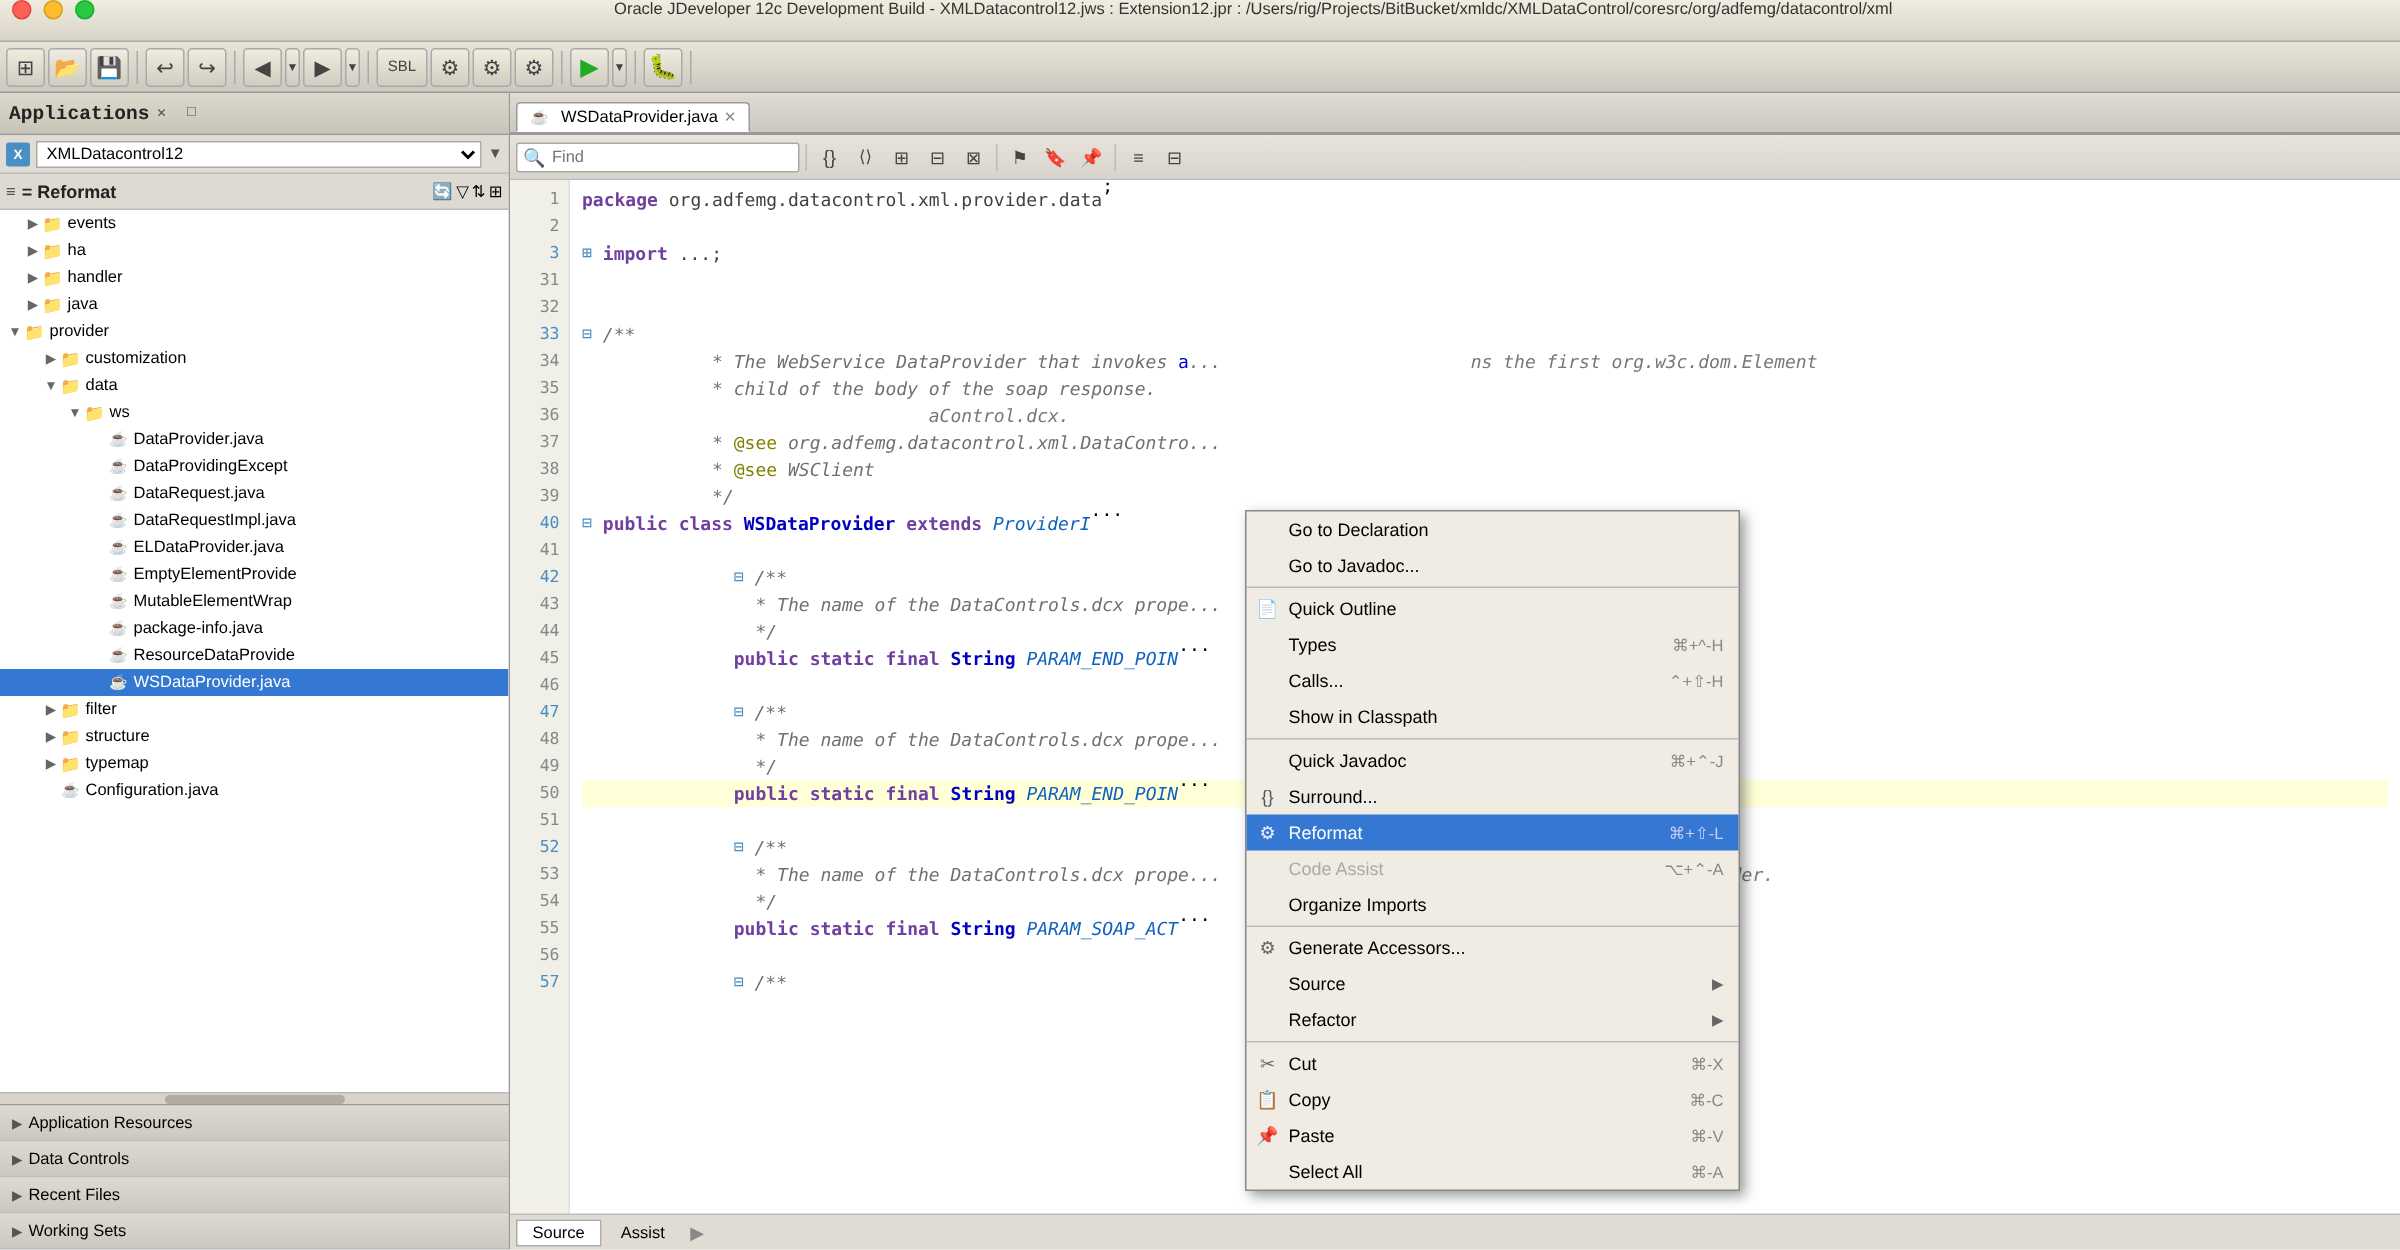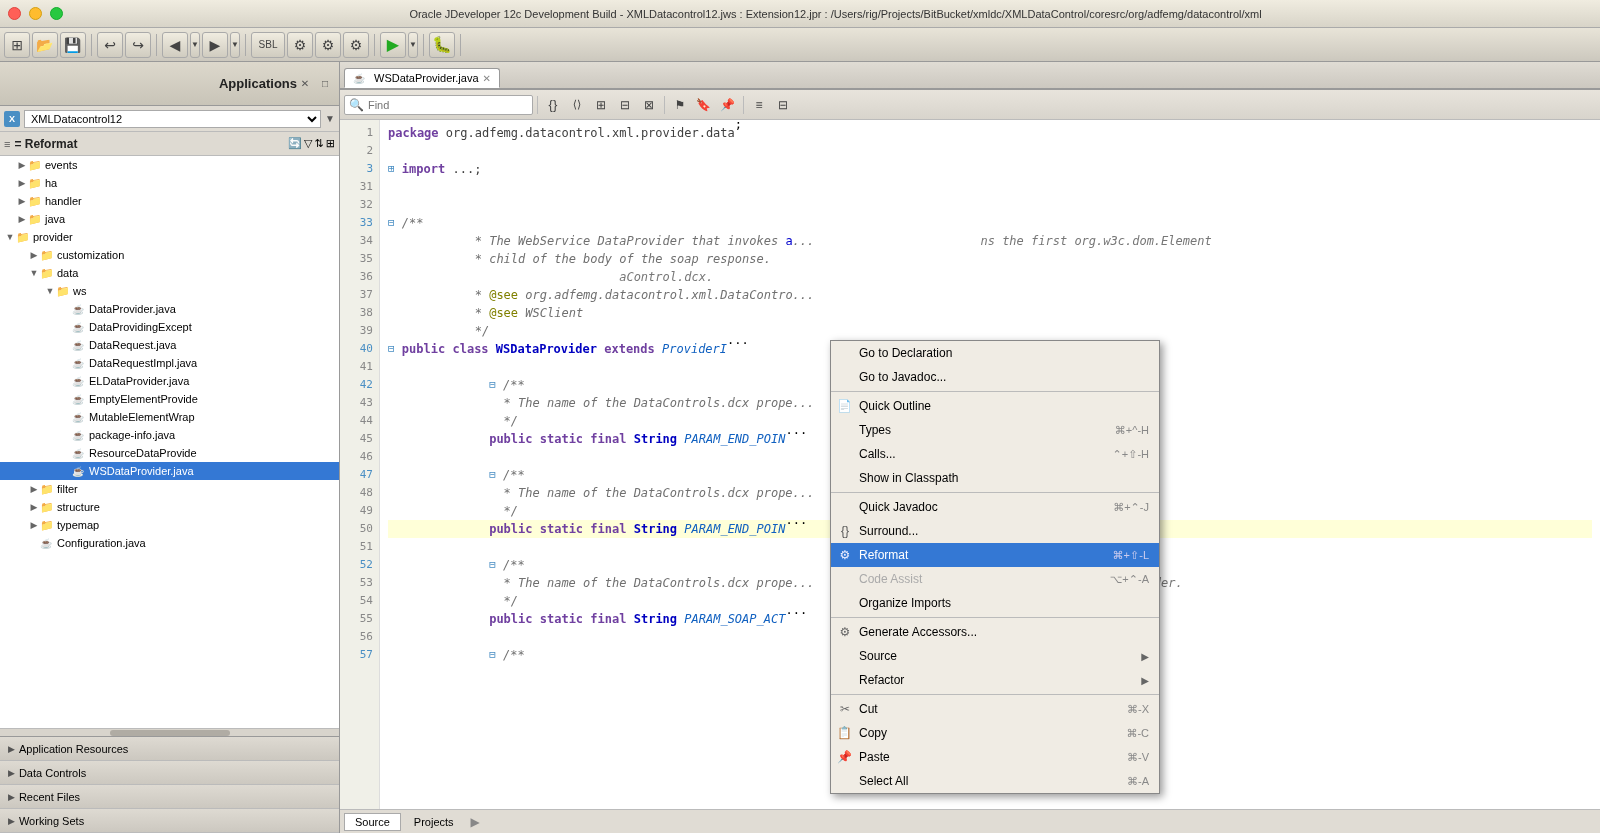--- a/index.html
+++ b/index.html
@@ -4,21 +4,21 @@
   <style>
     * { box-sizing: border-box; margin: 0; padding: 0; }
     body { font-family: 'Helvetica Neue', Arial, sans-serif; font-size: 12px; background: #d4d0c8; overflow: hidden; width: 1600px; height: 833px; }
 
     
     #title-bar {
       background: linear-gradient(to bottom, #f0ece0, #d8d4c8);
       border-bottom: 1px solid #aaa;
       height: 28px;
       display: flex;
-      align-items: center;
+      align-items: flex-start;
       padding: 0 8px;
       gap: 8px;
     }
     .traffic-light { width: 13px; height: 13px; border-radius: 50%; display: inline-block; }
     .tl-red { background: #ff5f57; border: 1px solid #e0443e; }
     .tl-yellow { background: #febc2e; border: 1px solid #d4a012; }
     .tl-green { background: #28c840; border: 1px solid #14ae2c; }
     #title-text { font-size: 11px; color: #333; margin-left: 8px; flex: 1; text-align: center; }
 
     
@@ -44,25 +44,26 @@
     
     #app-layout { display: flex; height: calc(833px - 28px - 34px); }
 
     
     #left-panel { width: 340px; min-width: 340px; display: flex; flex-direction: column; background: #e8e4dc; border-right: 1px solid #999; }
 
     
     #apps-header {
       background: linear-gradient(to bottom, #ddd8cc, #c8c4b8);
       border-bottom: 1px solid #999;
-      height: 44px;
+      height: 28px;
       display: flex;
       align-items: center;
       padding: 0 6px;
-      justify-content: flex-end;
+      justify-content: flex-start;
+      font-family: Liberation Mono, monospace;
     }
     #apps-title { font-size: 13px; font-weight: bold; color: #222; }
     .header-btn { width: 16px; height: 16px; font-size: 10px; cursor: pointer; color: #555; display: flex; align-items: center; justify-content: center; }
 
     
     #project-dropdown-bar {
       background: #e0dcd4;
       border-bottom: 1px solid #bbb;
       height: 26px;
       display: flex;
@@ -711,17 +712,17 @@
         <div class="cm-item">
           <span class="cm-label">Select All</span>
           <span class="cm-shortcut">⌘-A</span>
         </div>
 
       </div>
     </div>
 
     <div id="editor-bottom-tabs">
       <div class="bottom-tab active">Source</div>
-      <div class="bottom-tab">Projects</div>
+      <div class="bottom-tab">Assist</div>
       <span style="font-size:12px;color:#888;margin-left:4px;cursor:pointer;">▶</span>
     </div>
   </div>
 </div>
 
 </body></html>

